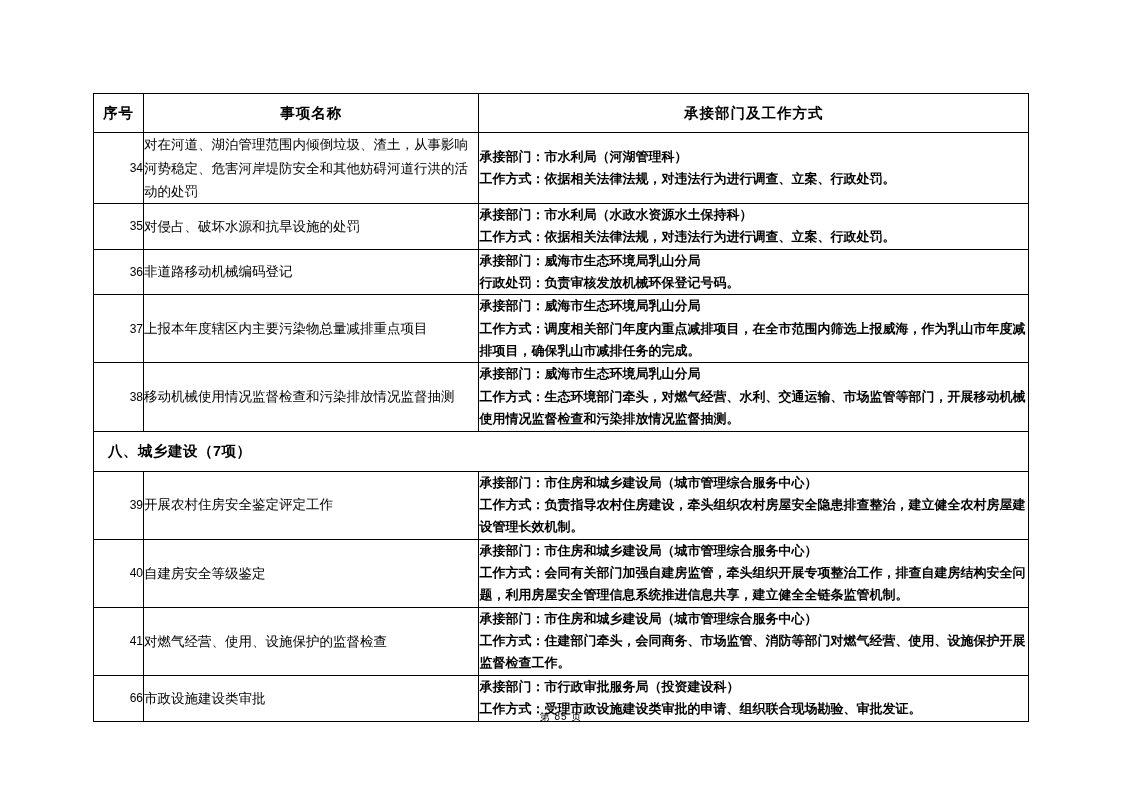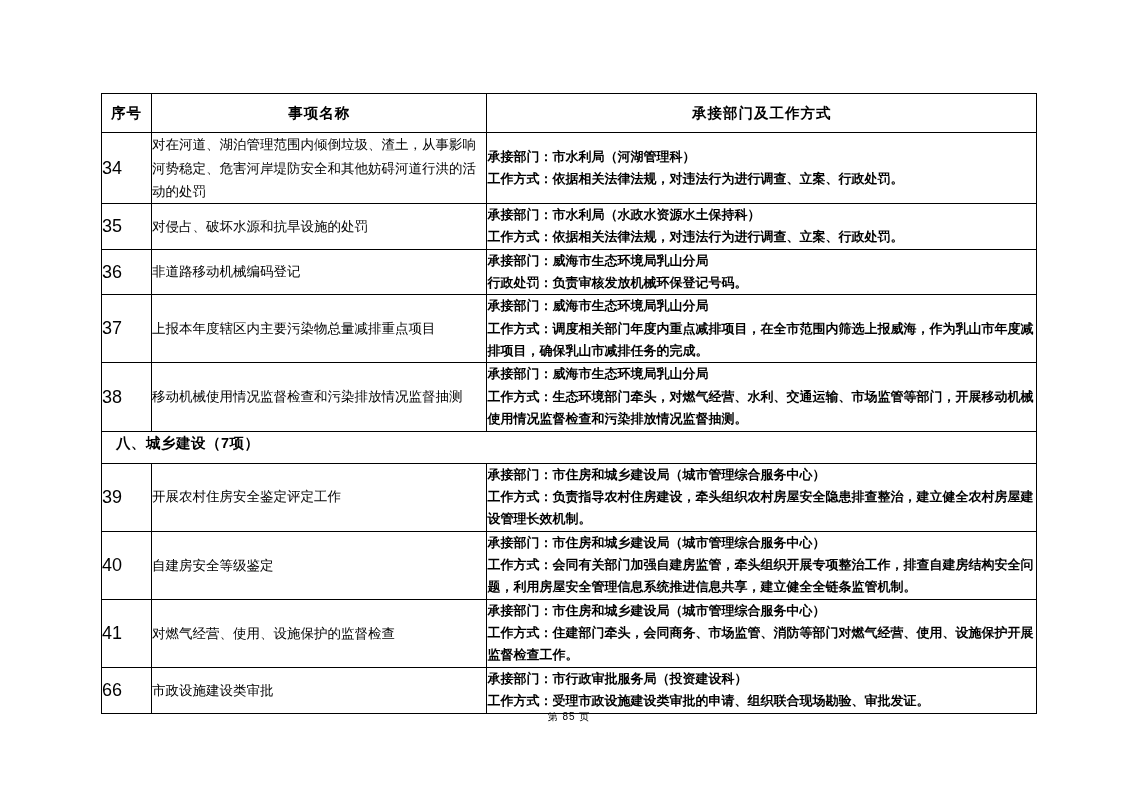--- a/index.html
+++ b/index.html
@@ -10,21 +10,21 @@
   body {
     width: 1122px;
     height: 793px;
     font-family: "Liberation Sans", "DejaVu Sans", sans-serif;
     color: #000000;
     position: relative;
     overflow: hidden;
   }
   .page {
     position: absolute;
-    left: 8px;
+    left: 0;
     top: 0;
     width: 910px;
     height: 793px;
   }
   .doc-table {
     position: absolute;
     left: 93px;
     top: 93px;
     width: 936px;
     border-collapse: collapse;
@@ -41,22 +41,22 @@
 
   .hdr td {
     text-align: center;
     font-size: 14.5px;
     font-weight: bold;
     letter-spacing: 1px;
     padding: 9px 0 9px 0;
     line-height: 1.4;
   }
   .cell-no {
-    text-align: left;
-    font-size: 18px;
+    text-align: right;
+    font-size: 12px;
     line-height: 1.5;
   }
   .cell-name {
     font-size: 13.5px;
     line-height: 1.72;
     padding: 7px 10px 7px 12px;
     text-align: left;
   }
   .cell-dept {
     font-size: 13px;
@@ -65,21 +65,21 @@
     text-align: left;
     font-weight: bold;
   }
   .cell-dept .line {
     display: block;
     white-space: normal;
   }
   .section-row td {
     font-size: 14.5px;
     font-weight: bold;
-    padding: 2px 0 10px 14px;
+    padding: 10px 0 10px 14px;
     letter-spacing: 0.5px;
     text-align: left;
   }
   .footer {
     position: absolute;
     left: 0;
     top: 710px;
     width: 1122px;
     text-align: center;
     font-size: 10px;

